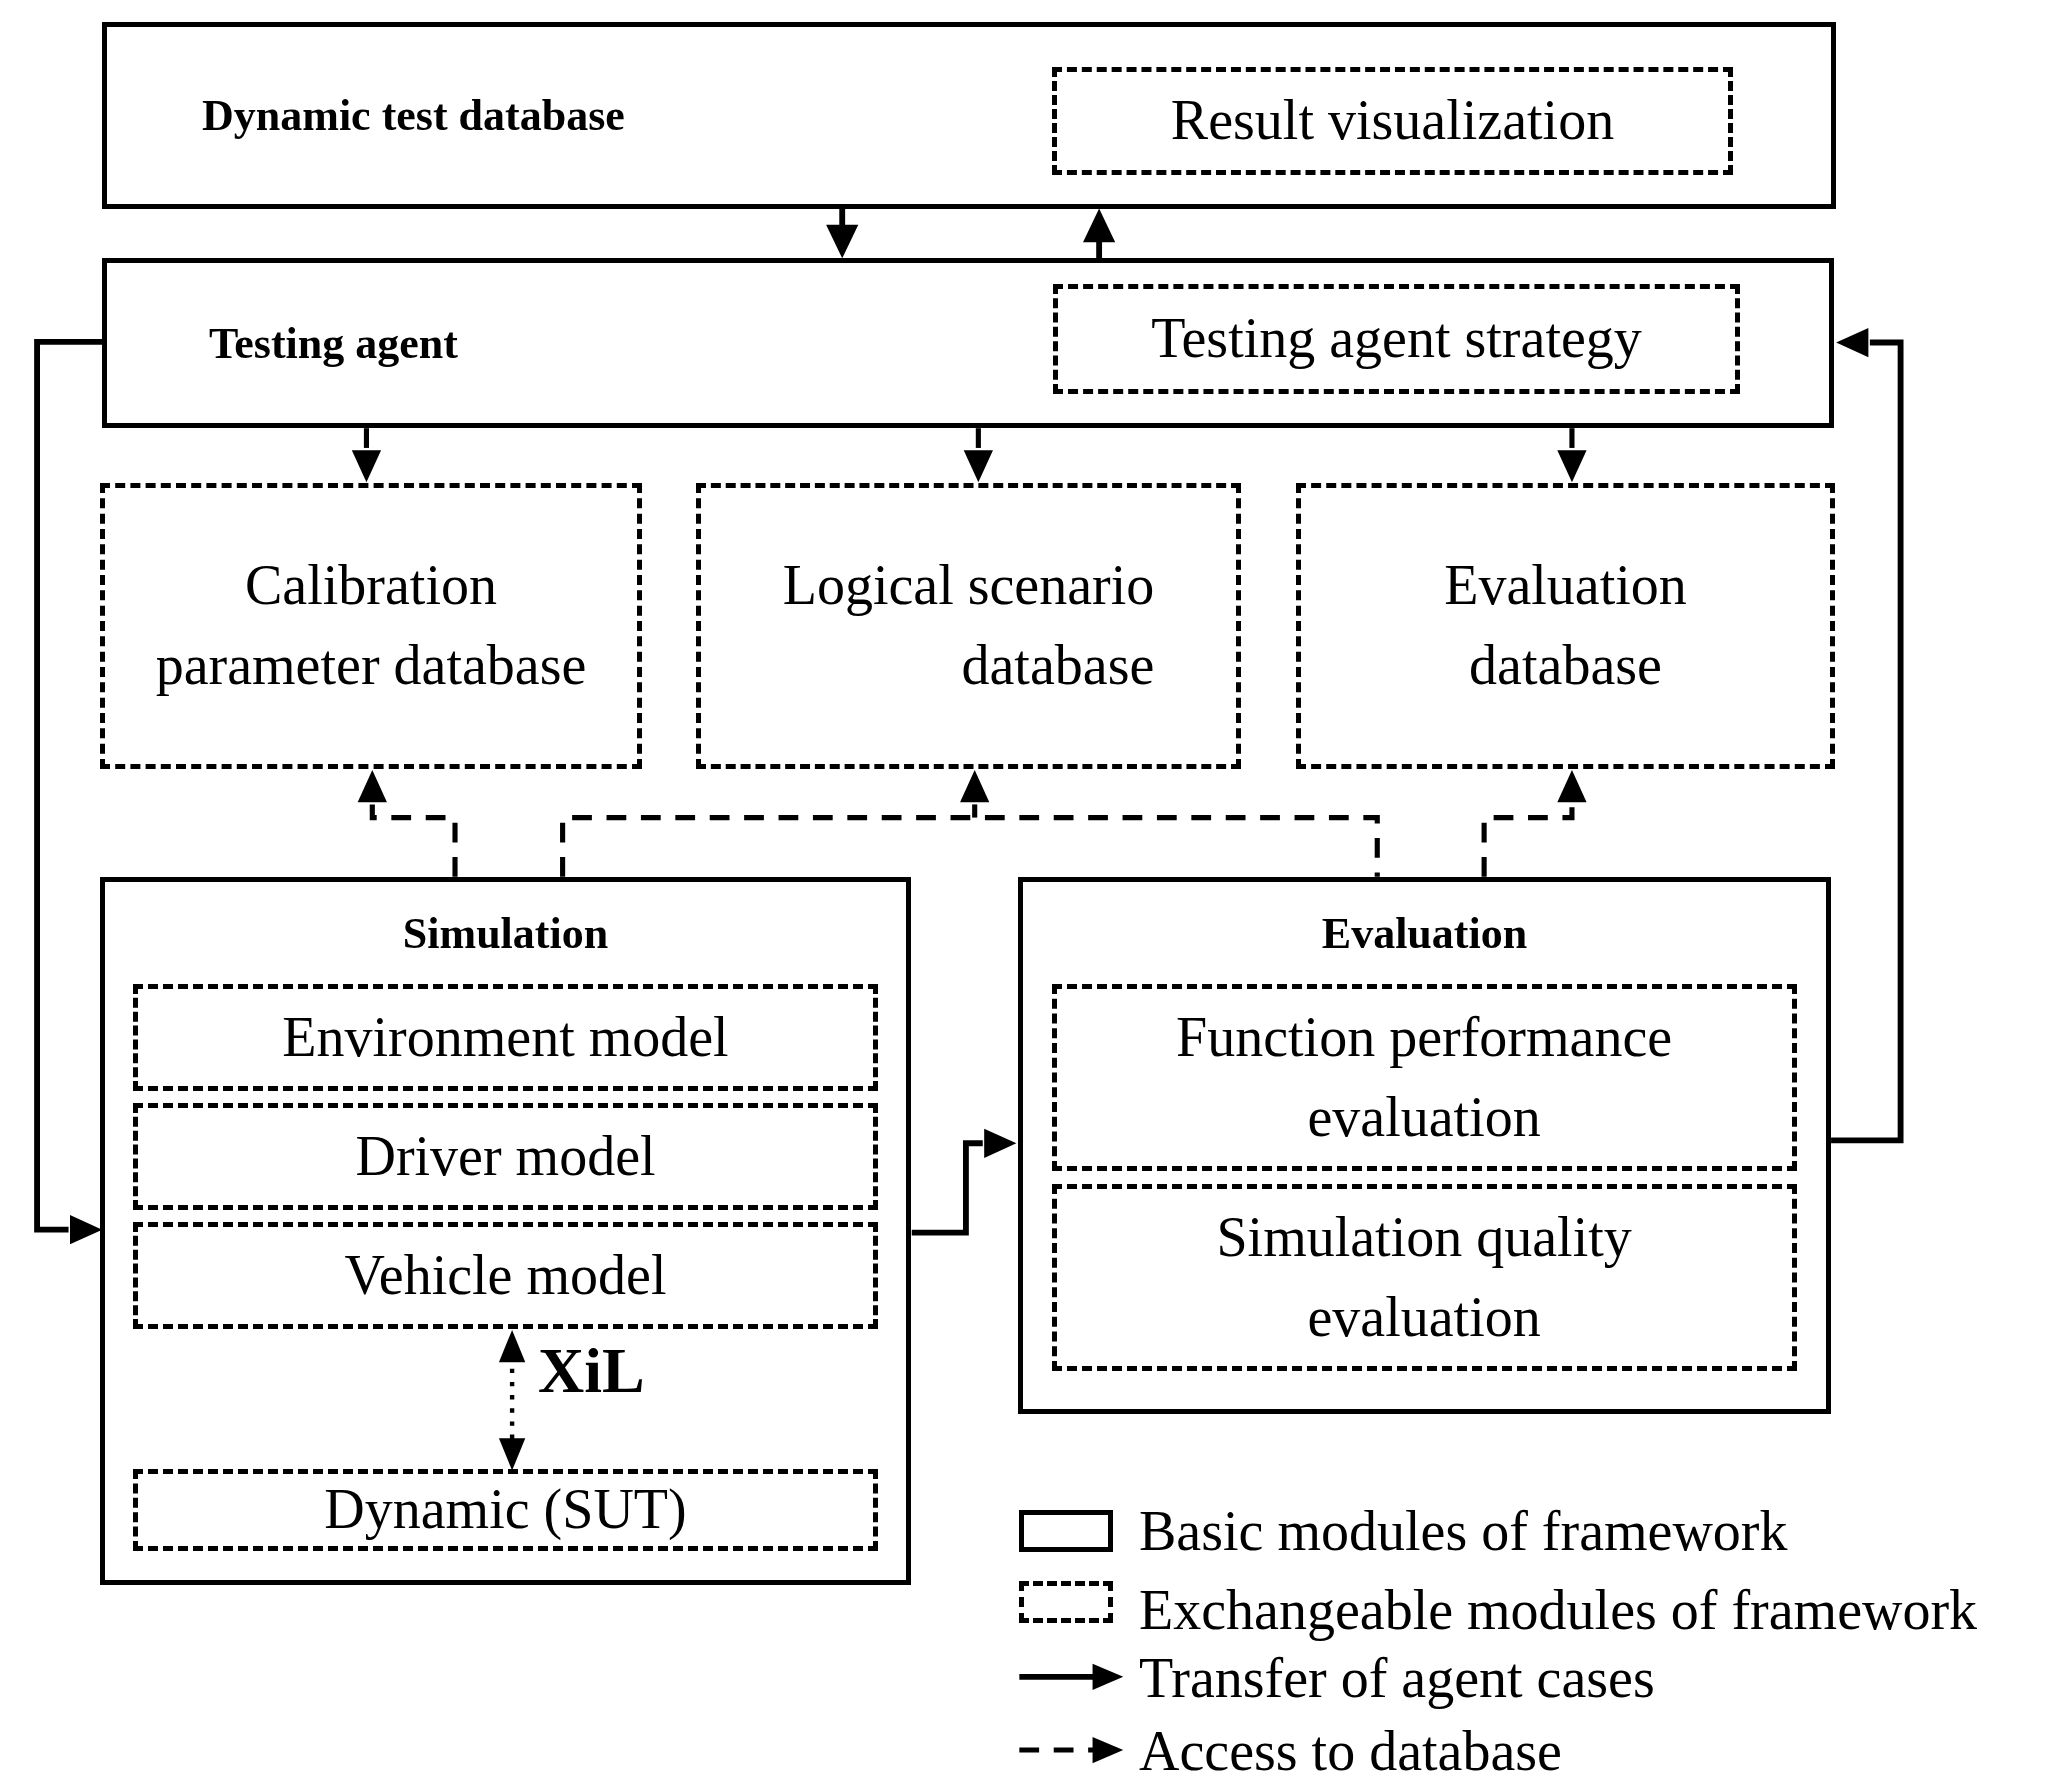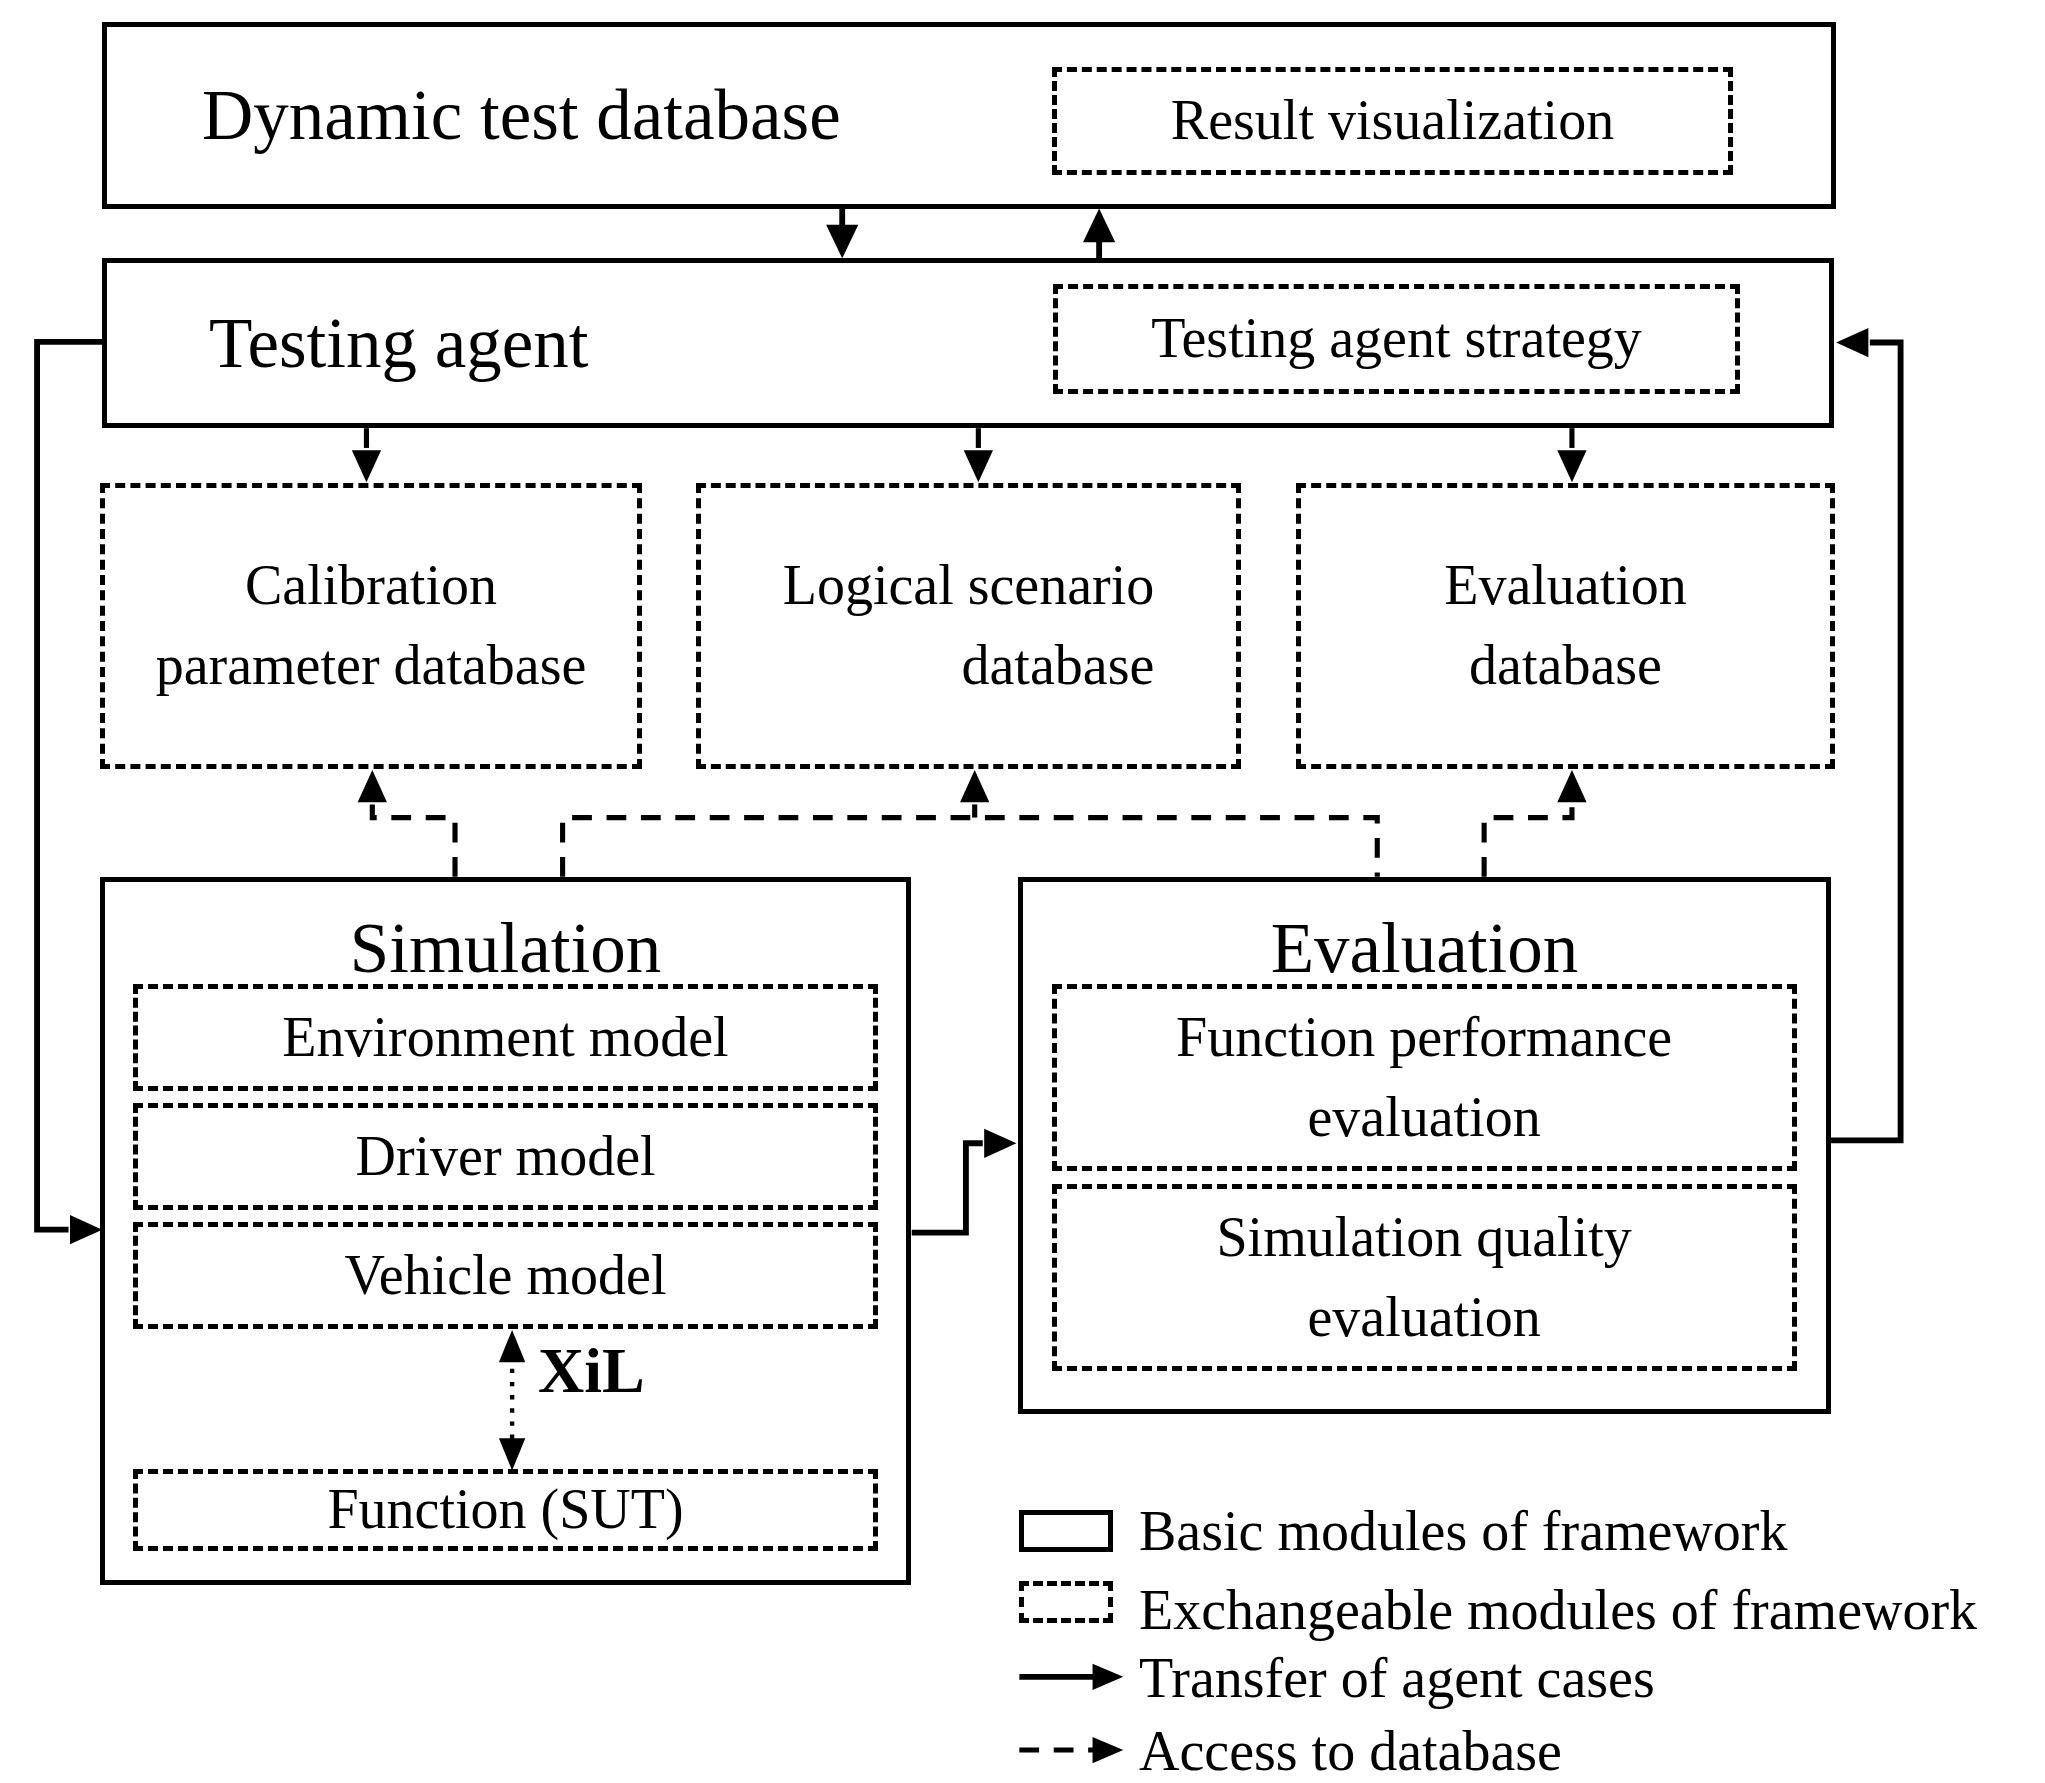--- a/index.html
+++ b/index.html
@@ -7,21 +7,21 @@
   html,body { background: var(--bg); }
   body { width: 2046px; height: 1783px; position: relative;
          font-family: "Liberation Serif", "DejaVu Serif", serif; color: var(--ink); }
   .canvas { position: absolute; inset: 0; }
   .box { position: absolute; background: var(--bg); }
   .solid-box  { border: 5.9px solid var(--ink); }
   .dashed-box { border: 5.1px dashed var(--ink); }
   .module { display: flex; align-items: center; justify-content: center;
             font-size: 56px; text-align: center; line-height: 1.42; }
   .two-line { white-space: pre-line; }
-  .big-title { font-weight: normal; font-size: 71px; }
+  .big-title { font-weight: bold; font-size: 44px; }
   .row-title { position: absolute; top: 0; bottom: 0; display: flex; align-items: center; }
   .center-title { position: absolute; left: 0; right: 0; text-align: center; }
   .xil-label { position: absolute; font-weight: bold; font-size: 64px; }
   svg.connector-layer { position: absolute; inset: 0; pointer-events: none; }
   .legend-label { position: absolute; height: 57px; display: flex; align-items: center;
                   font-size: 56px; white-space: nowrap; }
   .legend-symbol { position: absolute; }
 </style>
 </head>
 <body>
@@ -63,21 +63,21 @@
       <span>Driver model</span>
     </div>
     <div class="box dashed-box module" style="left:28px; top:102px; width:745px; height:107px;">
       <span>Environment model</span>
     </div>
     <div class="box dashed-box module" style="left:28px; top:340px; width:745px; height:107px;">
       <span>Vehicle model</span>
     </div>
     <div class="xil-label" style="left:433px; top:452px;">XiL</div>
     <div class="box dashed-box module" style="left:28px; top:587px; width:745px; height:82px;">
-      <span>Function (SUT)</span>
+      <span>Dynamic (SUT)</span>
     </div>
   </div>
 
   <div class="box solid-box" style="left:1018px; top:877px; width:813px; height:537px;">
     <div class="center-title big-title" style="top:26px;">Evaluation</div>
     <div class="box dashed-box module" style="left:28.6px; top:102px; width:745px; height:187px;">
       <span class="two-line">Function performance
 evaluation</span>
     </div>
     <div class="box dashed-box module" style="left:28.6px; top:302px; width:745px; height:187px;">

